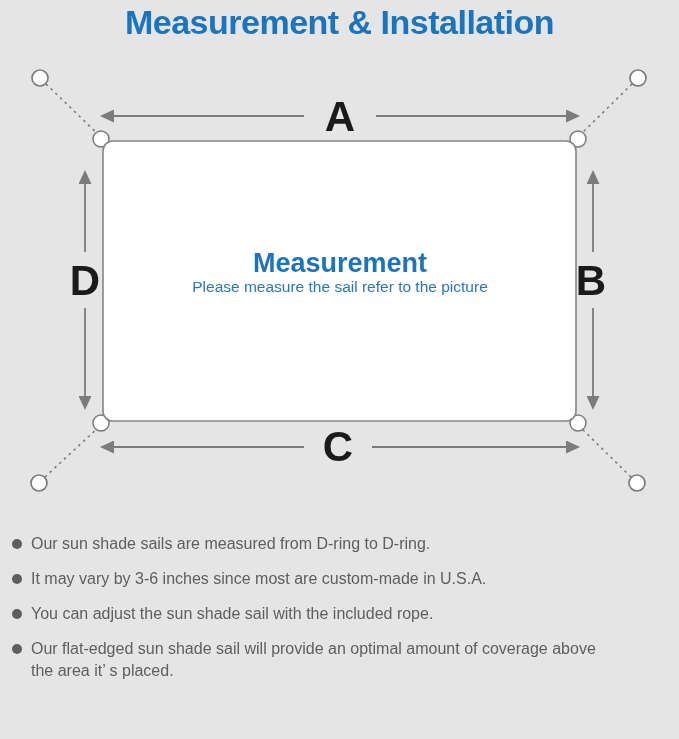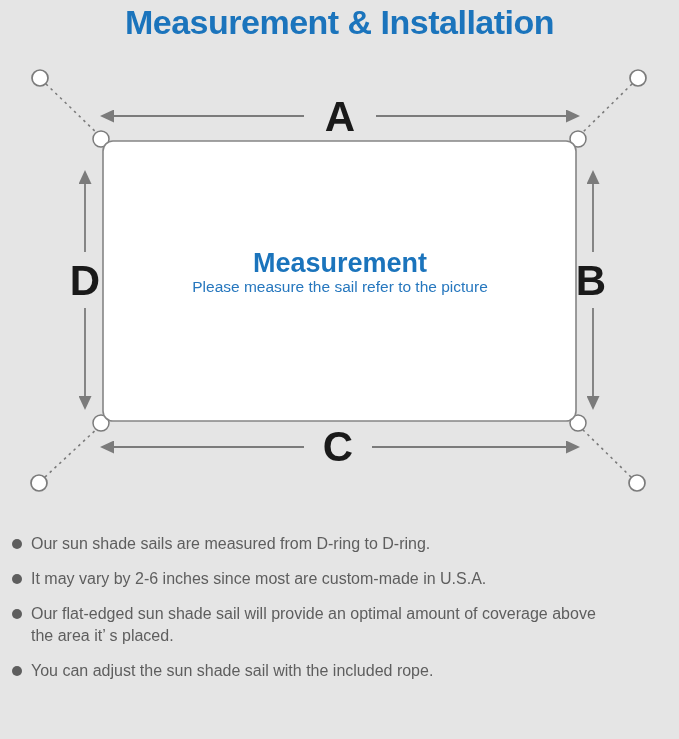--- a/index.html
+++ b/index.html
@@ -115,26 +115,26 @@
     <text x="340" y="237" text-anchor="middle" font-size="15.5" fill="#2677BE">Please measure the sail refer to the picture</text>
   </svg>
 
   <div class="notes">
     <div class="note">
       <span class="dot"></span>
       <p class="note-text">Our sun shade sails are measured from D-ring to D-ring.</p>
     </div>
     <div class="note">
       <span class="dot"></span>
-      <p class="note-text">It may vary by 2-6 inches since most are custom-made in U.S.A.</p>
+      <p class="note-text">It may vary by 3-6 inches since most are custom-made in U.S.A.</p>
+    </div>
+    <div class="note">
+      <span class="dot"></span>
+      <p class="note-text">You can adjust the sun shade sail with the included rope.</p>
     </div>
     <div class="note">
       <span class="dot"></span>
       <p class="note-text">Our flat-edged sun shade sail will provide an optimal amount of coverage above
 the area it’ s placed.</p>
     </div>
-    <div class="note">
-      <span class="dot"></span>
-      <p class="note-text">You can adjust the sun shade sail with the included rope.</p>
-    </div>
   </div>
 
 </div>
 
 </body></html>

